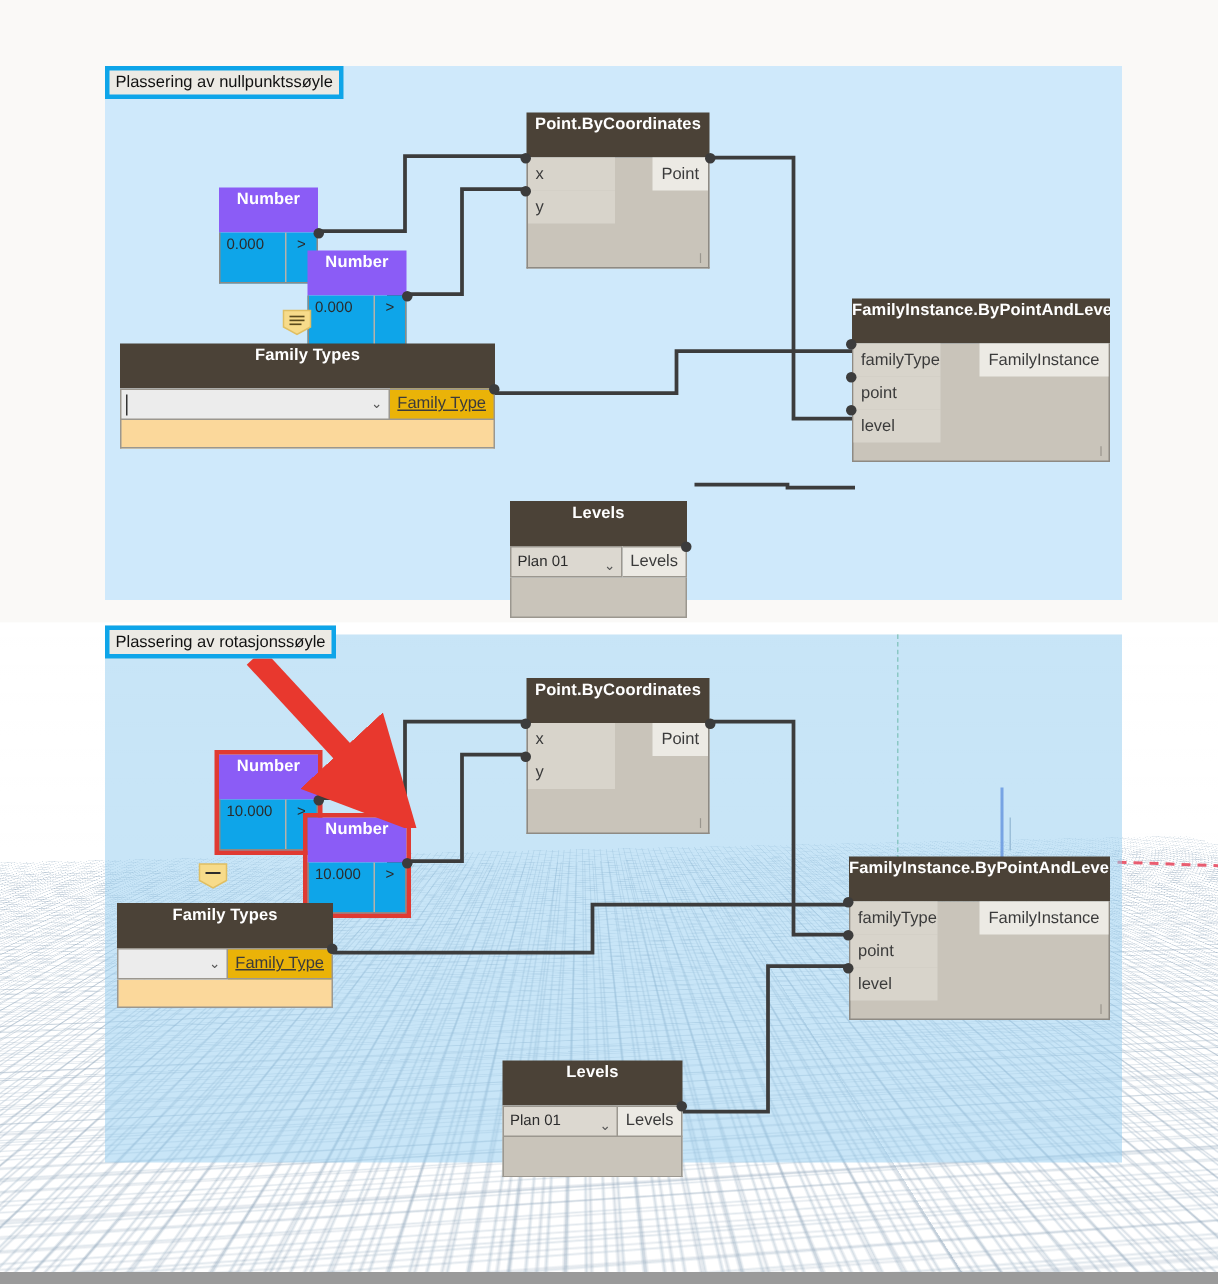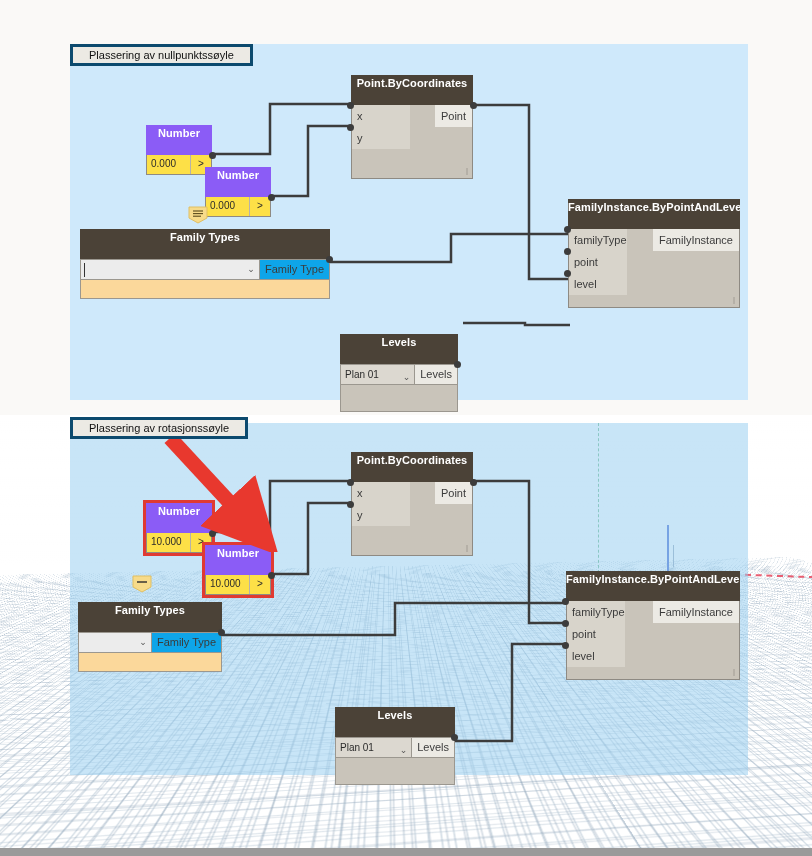--- a/index.html
+++ b/index.html
@@ -82,53 +82,53 @@
   }
   .node-corner{
     position:absolute;right:4px;bottom:1px;color:#9a968e;font-size:9px;line-height:9px;
   }
   
   .nub{
     position:absolute;width:7px;height:7px;border-radius:50%;background:#3c3c3c;
   }
   
   .num-node{width:66px;}
-  .num-row{display:flex;height:20px;background:#fde047;border:1px solid #8e8a83;border-top:none;box-sizing:border-box;}
+  .num-row{display:flex;height:34px;background:#0ea5e9;border:1px solid #8e8a83;border-top:none;box-sizing:border-box;}
   .num-val{flex:1;font-size:10px;line-height:18px;padding-left:4px;color:#2b2b2b;}
   .num-caret{width:20px;border-left:1px solid #b6b2aa;font-size:10px;line-height:18px;text-align:center;color:#2b2b2b;}
   .redbox{outline:3px solid #e03a32;outline-offset:0px;}
   
   .ft-row{display:flex;height:21px;}
   .ft-select{
     flex:1;background:#ececec;border:1px solid #9b978f;box-sizing:border-box;
     position:relative;
   }
   .ft-select .cursor{position:absolute;left:3px;top:3px;width:1px;height:14px;background:#333;}
   .ft-select .chev{position:absolute;right:4px;top:4px;font-size:9px;color:#555;}
   .ft-out{
-    background:#0ea5e9;border:1px solid #9b978f;border-left:none;box-sizing:border-box;
-    font-size:11px;line-height:19px;padding:0 5px;color:#3b3b3b;white-space:nowrap;
+    background:#eab308;border:1px solid #9b978f;border-left:none;box-sizing:border-box;
+    font-size:11px;line-height:19px;padding:0 5px;color:#3b3b3b;white-space:nowrap;text-decoration:underline;
   }
   .ft-foot{height:19px;background:#fbd89b;border:1px solid #9b978f;border-top:none;box-sizing:border-box;}
   
   .lv-row{display:flex;height:21px;}
   .lv-select{
     flex:1;background:#dcd8d0;border:1px solid #9b978f;box-sizing:border-box;
     position:relative;font-size:10px;line-height:19px;padding-left:4px;color:#2b2b2b;
   }
   .lv-select .chev{position:absolute;right:4px;top:3px;font-size:9px;color:#555;}
   .lv-out{
     background:#eceae4;border:1px solid #9b978f;border-left:none;box-sizing:border-box;
     font-size:11px;line-height:19px;padding:0 5px;color:#3b3b3b;
   }
   .lv-foot{height:27px;background:#c9c4ba;border:1px solid #9b978f;border-top:none;box-sizing:border-box;}
   
   .callout{
-    position:absolute;background:#eceae4;border:3px solid #0c4a6e;
-    font-size:11px;line-height:14px;color:#111;padding:1px 16px;white-space:nowrap;
+    position:absolute;background:#eceae4;border:3px solid #0ea5e9;
+    font-size:11px;line-height:14px;color:#111;padding:1px 4px;white-space:nowrap;
   }
   
   .sticky{position:absolute;width:20px;height:18px;}
   
   svg.wires{position:absolute;left:0;top:0;overflow:visible;pointer-events:none;}
 </style>
 </head>
 <body>
 
 <div class="revit-view">

